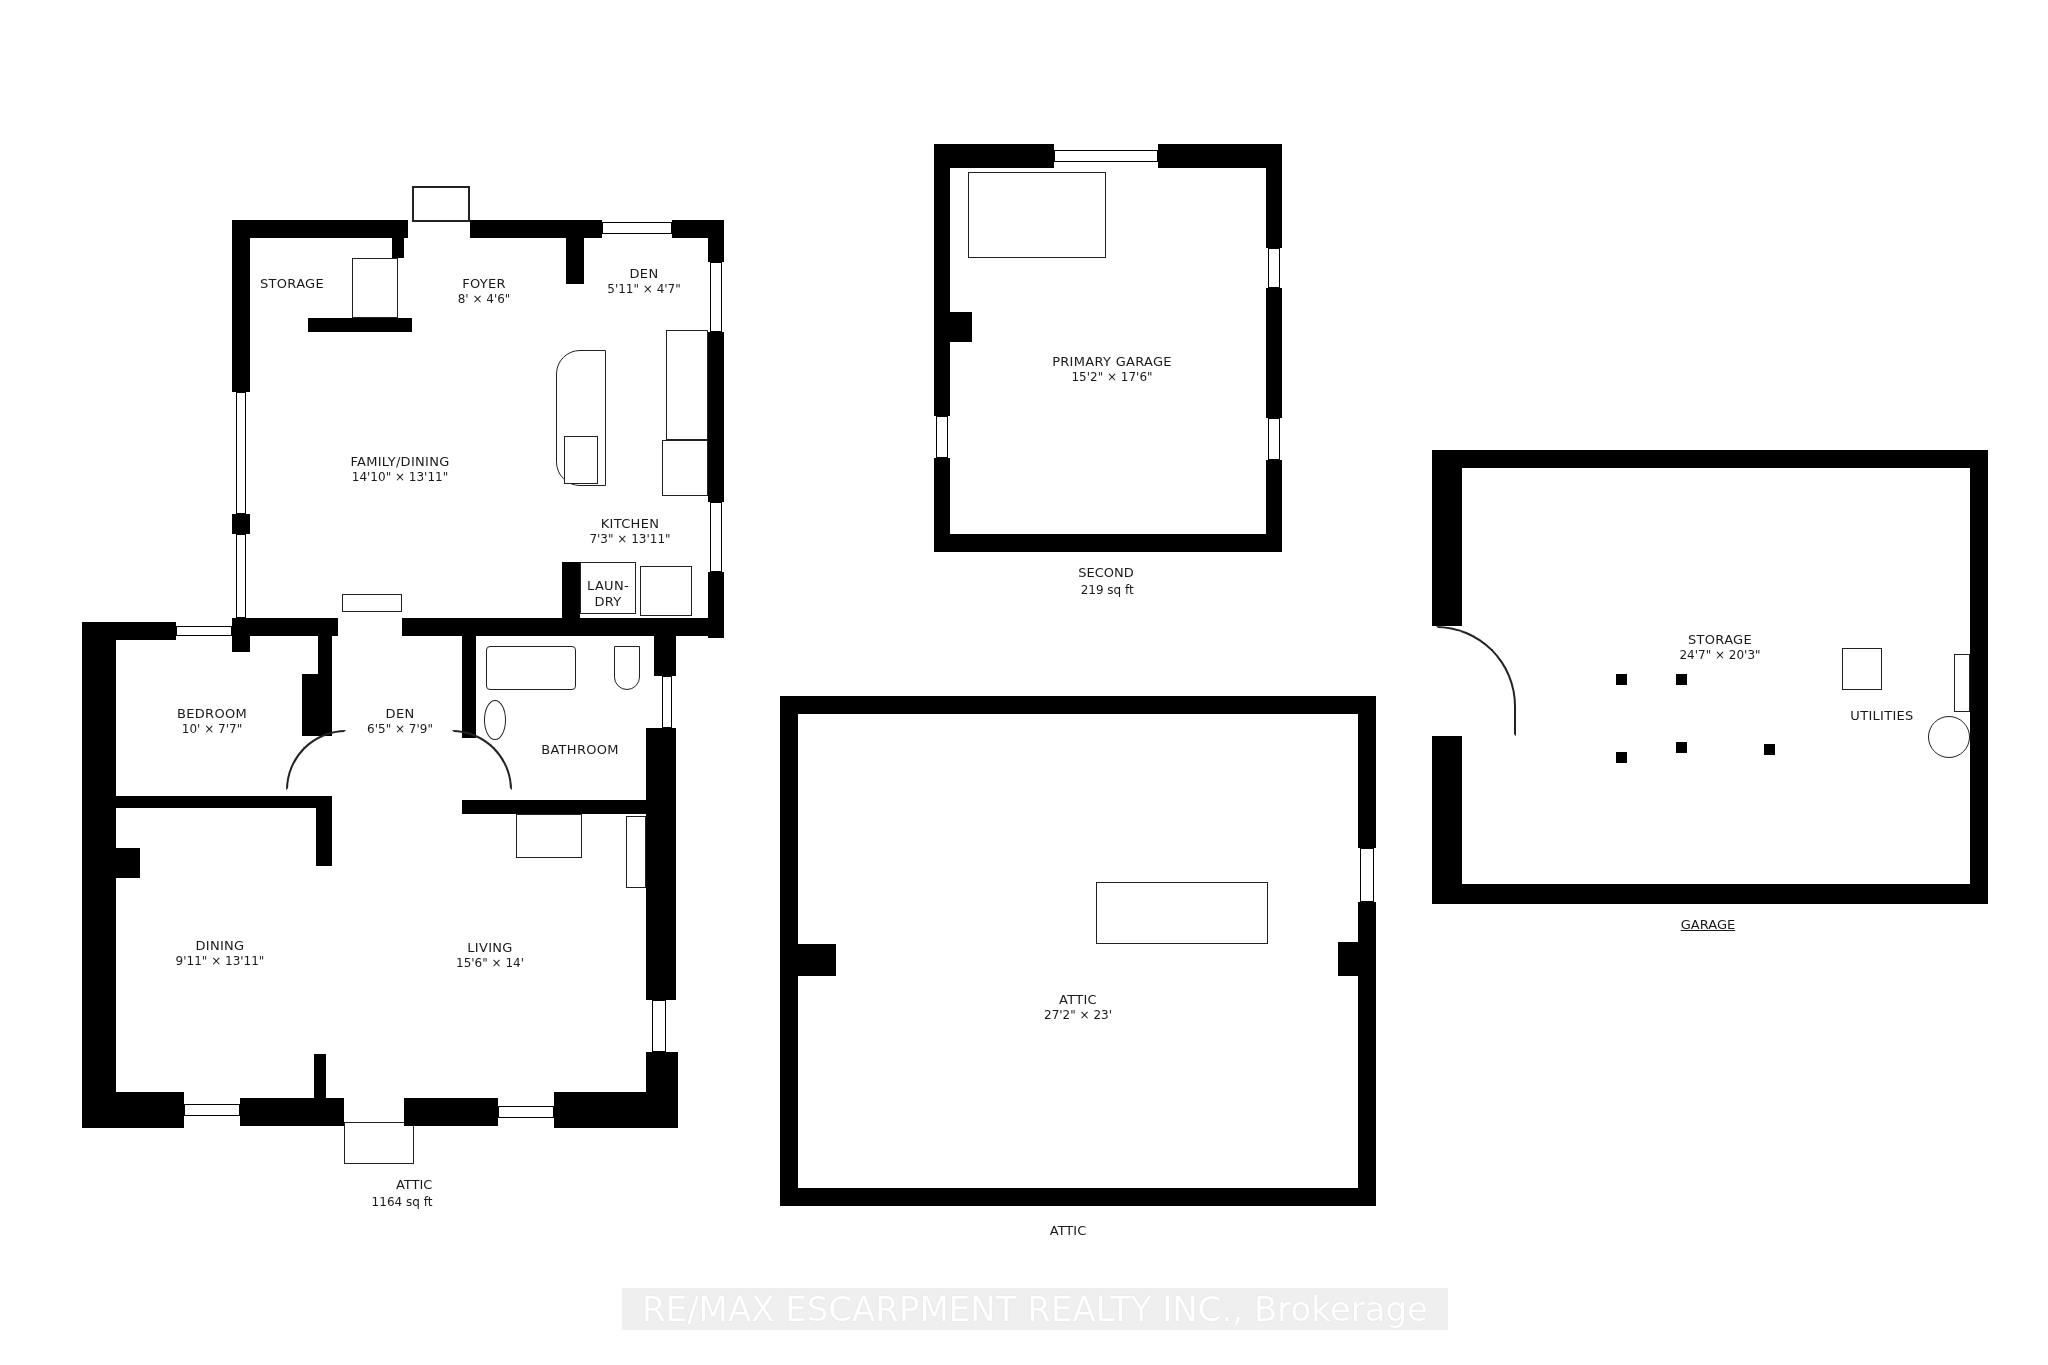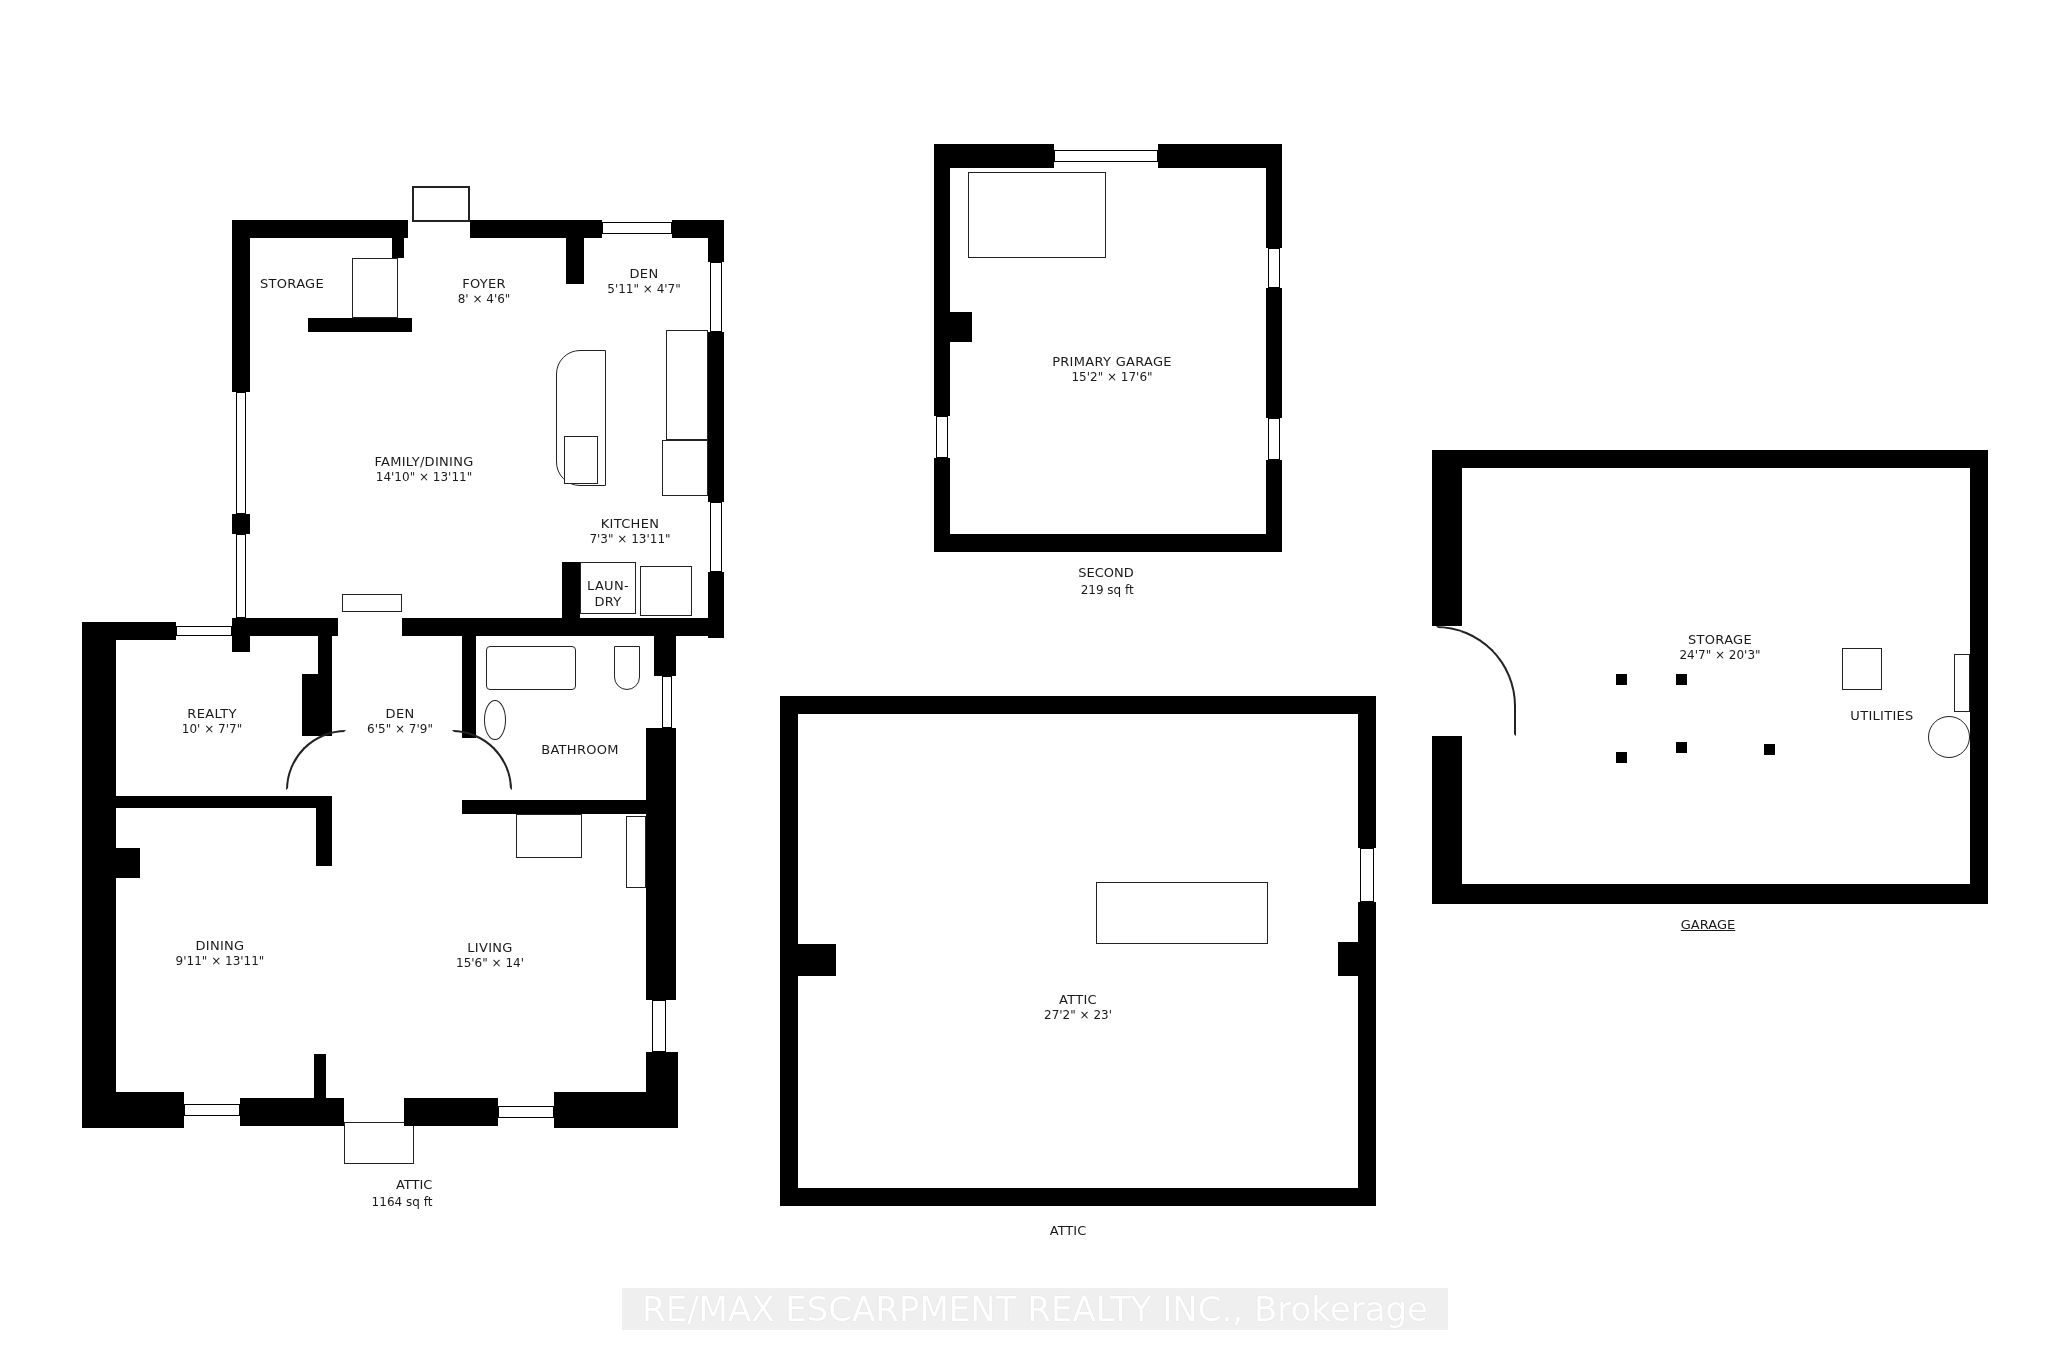--- a/index.html
+++ b/index.html
@@ -93,34 +93,34 @@
       <div class="n">STORAGE</div>
     </div>
   <div class="lbl" style="left:484px;top:276px;text-align:center;">
       <div class="n">FOYER</div>
       <div class="d">8' × 4'6"</div>
     </div>
   <div class="lbl" style="left:644px;top:266px;">
       <div class="n">DEN</div>
       <div class="d">5'11" × 4'7"</div>
     </div>
-  <div class="lbl" style="left:424px;top:454px;">
+  <div class="lbl" style="left:400px;top:454px;">
       <div class="n">FAMILY/DINING</div>
       <div class="d">14'10" × 13'11"</div>
     </div>
   <div class="lbl" style="left:630px;top:516px;">
       <div class="n">KITCHEN</div>
       <div class="d">7'3" × 13'11"</div>
     </div>
   <div class="lbl" style="left:608px;top:578px;">
       <div class="n">LAUN-</div>
       <div class="n">DRY</div>
     </div>
   <div class="lbl" style="left:212px;top:706px;">
-      <div class="n">REALTY</div>
+      <div class="n">BEDROOM</div>
       <div class="d">10' × 7'7"</div>
     </div>
   <div class="lbl" style="left:400px;top:706px;">
       <div class="n">DEN</div>
       <div class="d">6'5" × 7'9"</div>
     </div>
   <div class="lbl" style="left:580px;top:742px;">
       <div class="n">BATHROOM</div>
     </div>
   <div class="lbl" style="left:220px;top:938px;">

